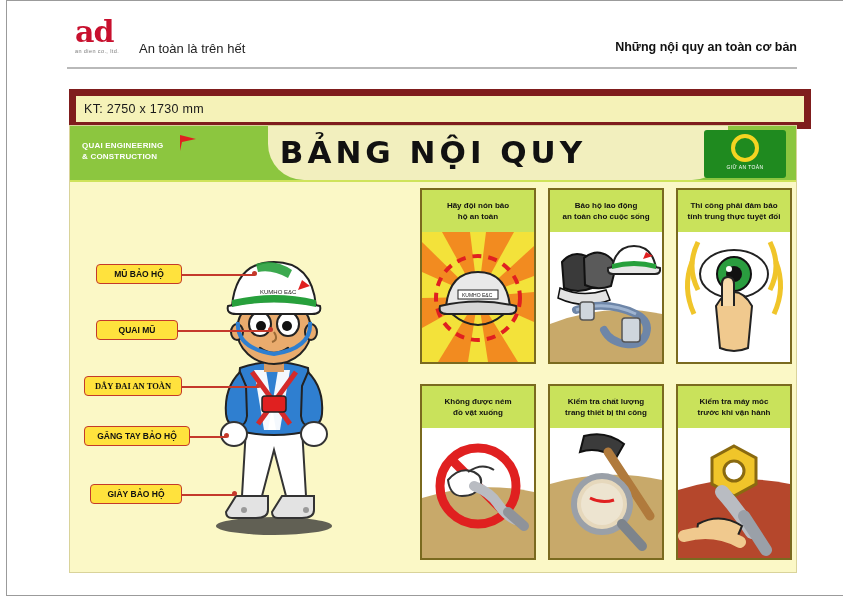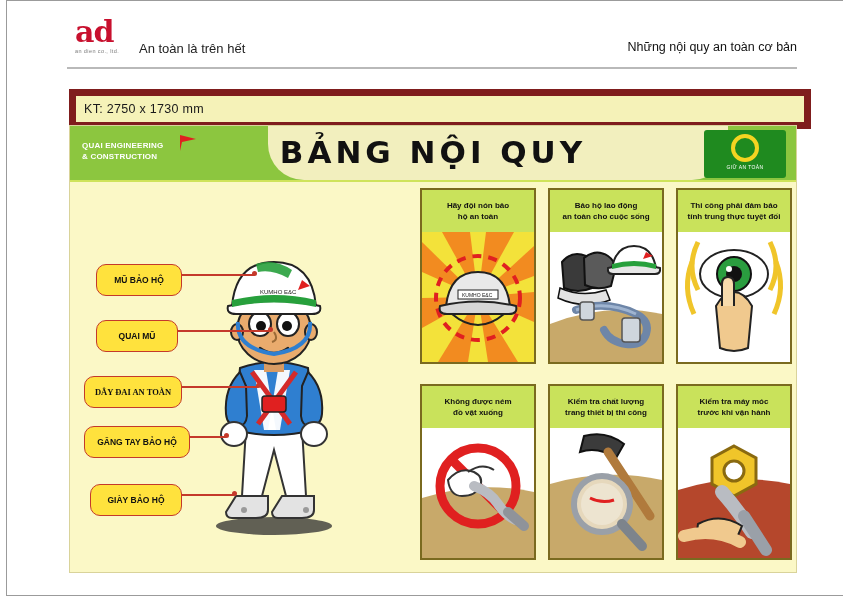--- a/index.html
+++ b/index.html
@@ -31,21 +31,21 @@
   }
   .logo .sub{
     font-size:5.5px;color:#7a7a7a;letter-spacing:.4px;margin-top:1px;
   }
   .hdr-slogan{
     position:absolute;left:72px;top:26px;
     font-size:13px;color:#222;
   }
   .hdr-right{
     position:absolute;right:0;top:25px;
-    font-size:12.5px;font-weight:normal;color:#111;
+    font-size:12.5px;font-weight:bold;color:#111;
   }
   .hdr-rule{
     position:absolute;left:60px;top:66px;width:730px;height:2px;background:#b9b9b9;
   }
 
   
   .ktbar{
     position:absolute;left:62px;top:88px;width:728px;height:26px;
     background:#f5f2b8;border:7px solid #7f1d1d;
     display:flex;align-items:center;
@@ -93,22 +93,22 @@
   }
   .badge .btxt{
     font-size:5px;color:#ffffff;letter-spacing:.4px;margin-top:2px;
   }
 
   
   .mascot-area{
     position:absolute;left:6px;top:60px;width:330px;height:382px;
   }
   .callout{
-    position:absolute;height:32px;
-    background:#ffe23d;border:1.5px solid #c4392b;border-radius:10px;
+    position:absolute;height:20px;
+    background:#ffe23d;border:1.5px solid #c4392b;border-radius:4px;
     display:flex;align-items:center;justify-content:center;
     font-size:8.5px;font-weight:bold;color:#111;
     padding:0 8px;white-space:nowrap;
     box-sizing:border-box;
   }
   .lead{position:absolute;height:1.5px;background:#c4392b;}
   .leaddot{position:absolute;width:5px;height:5px;border-radius:50%;background:#c4392b;}
 
   
   .mascot{position:absolute;left:118px;top:52px;width:160px;height:300px;}

